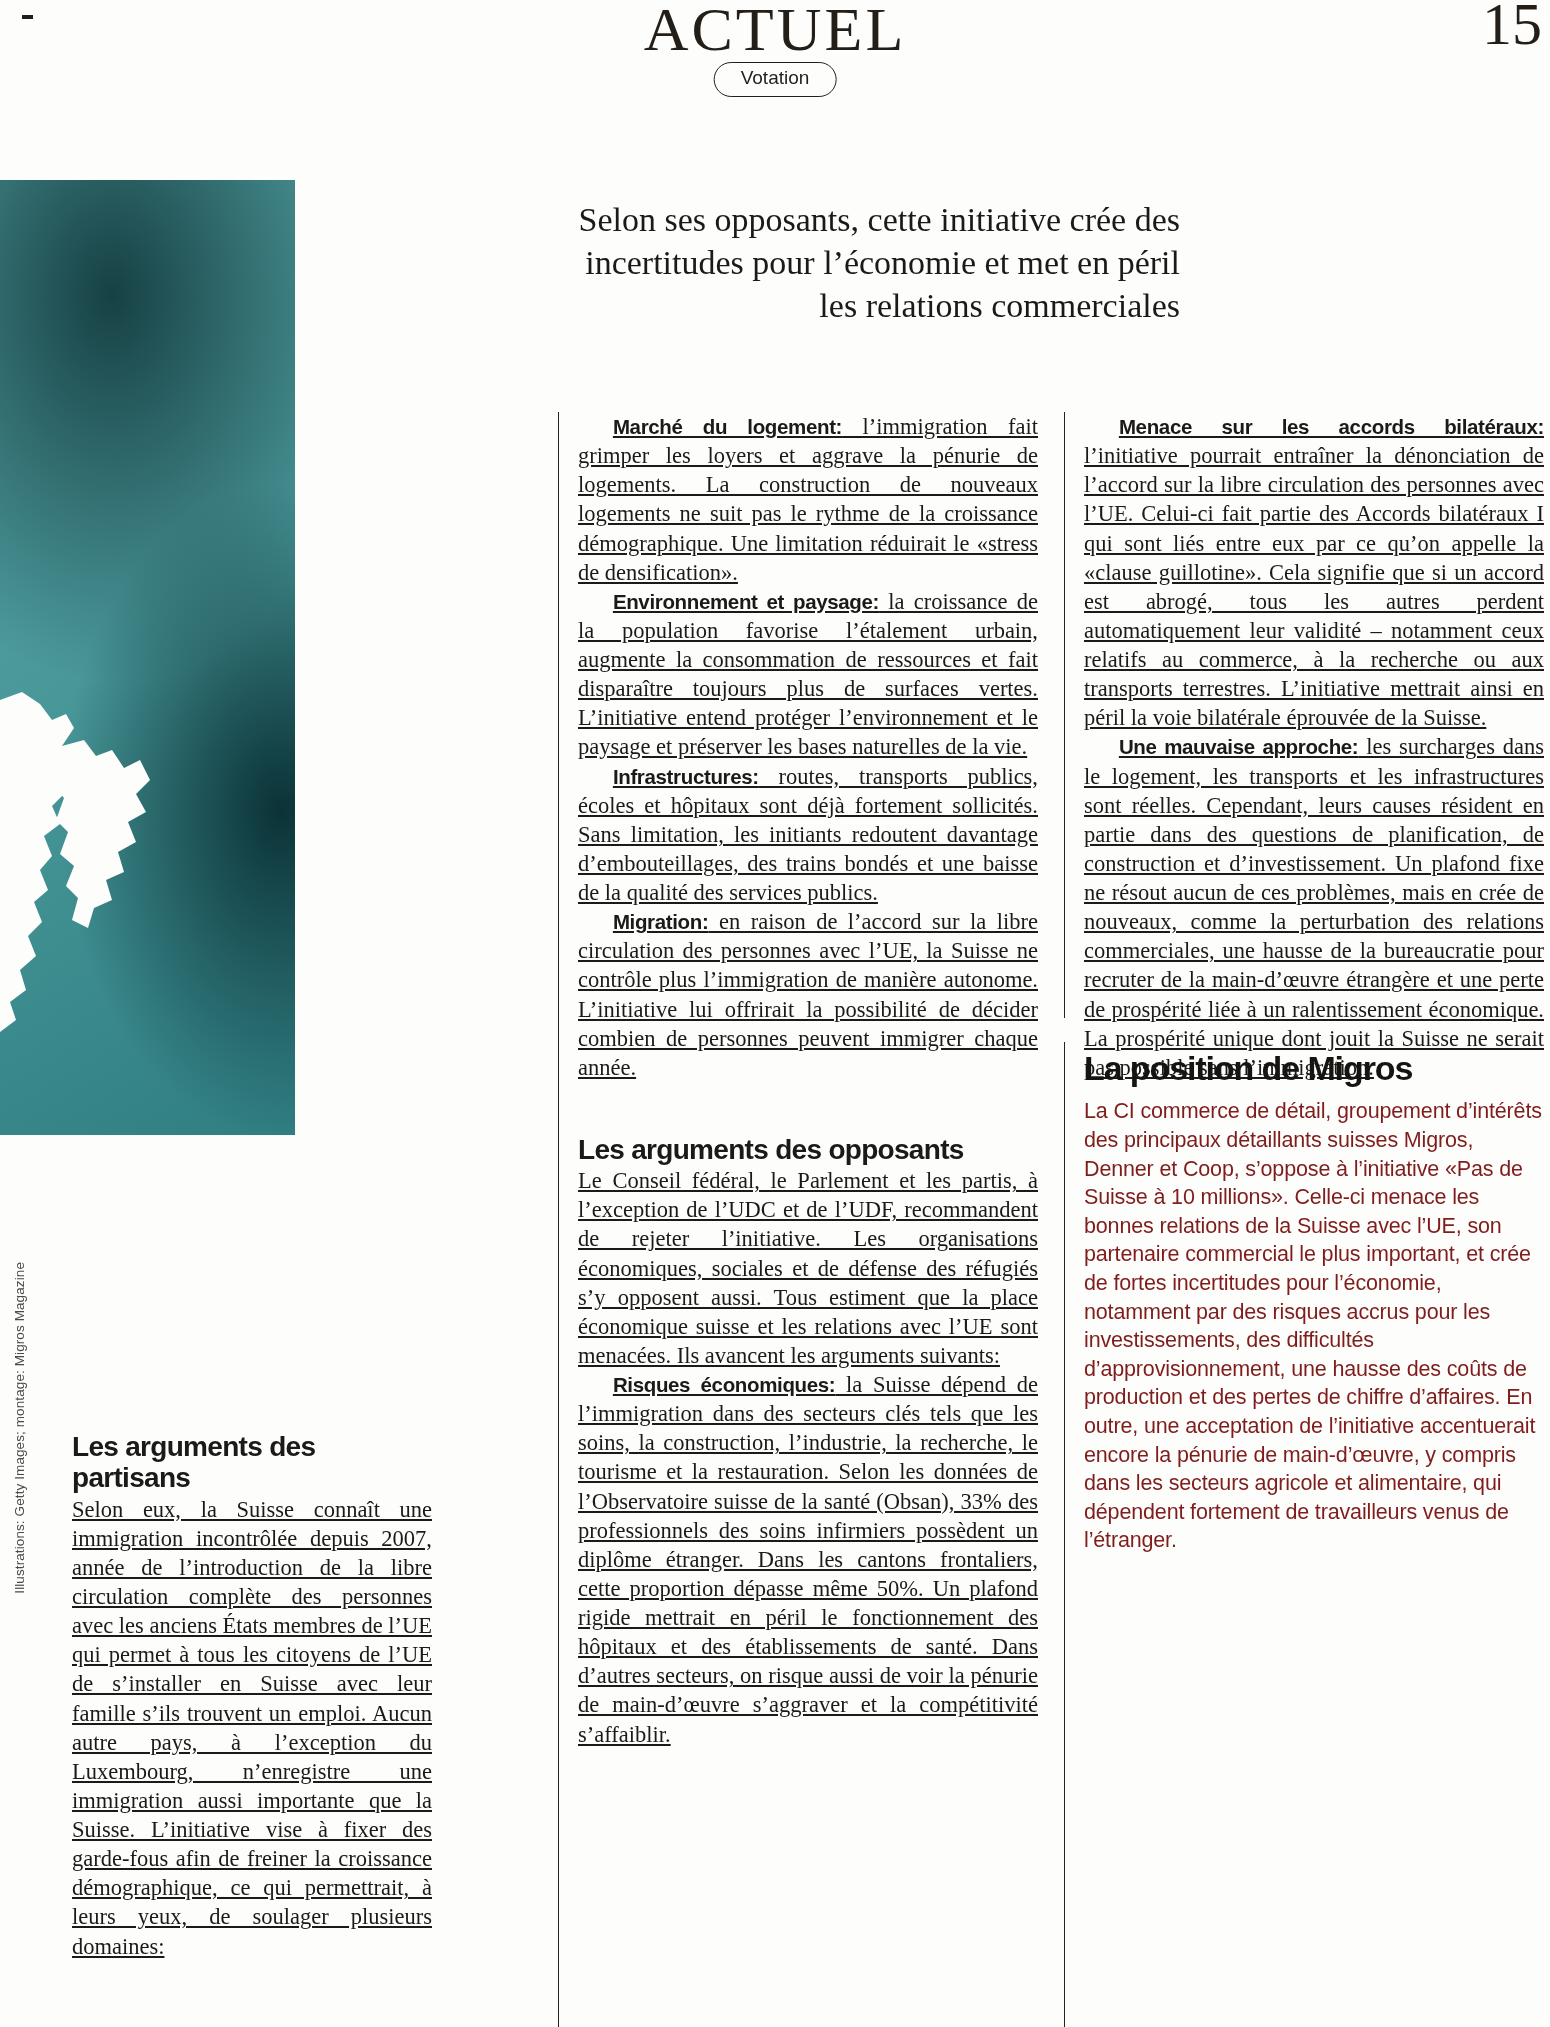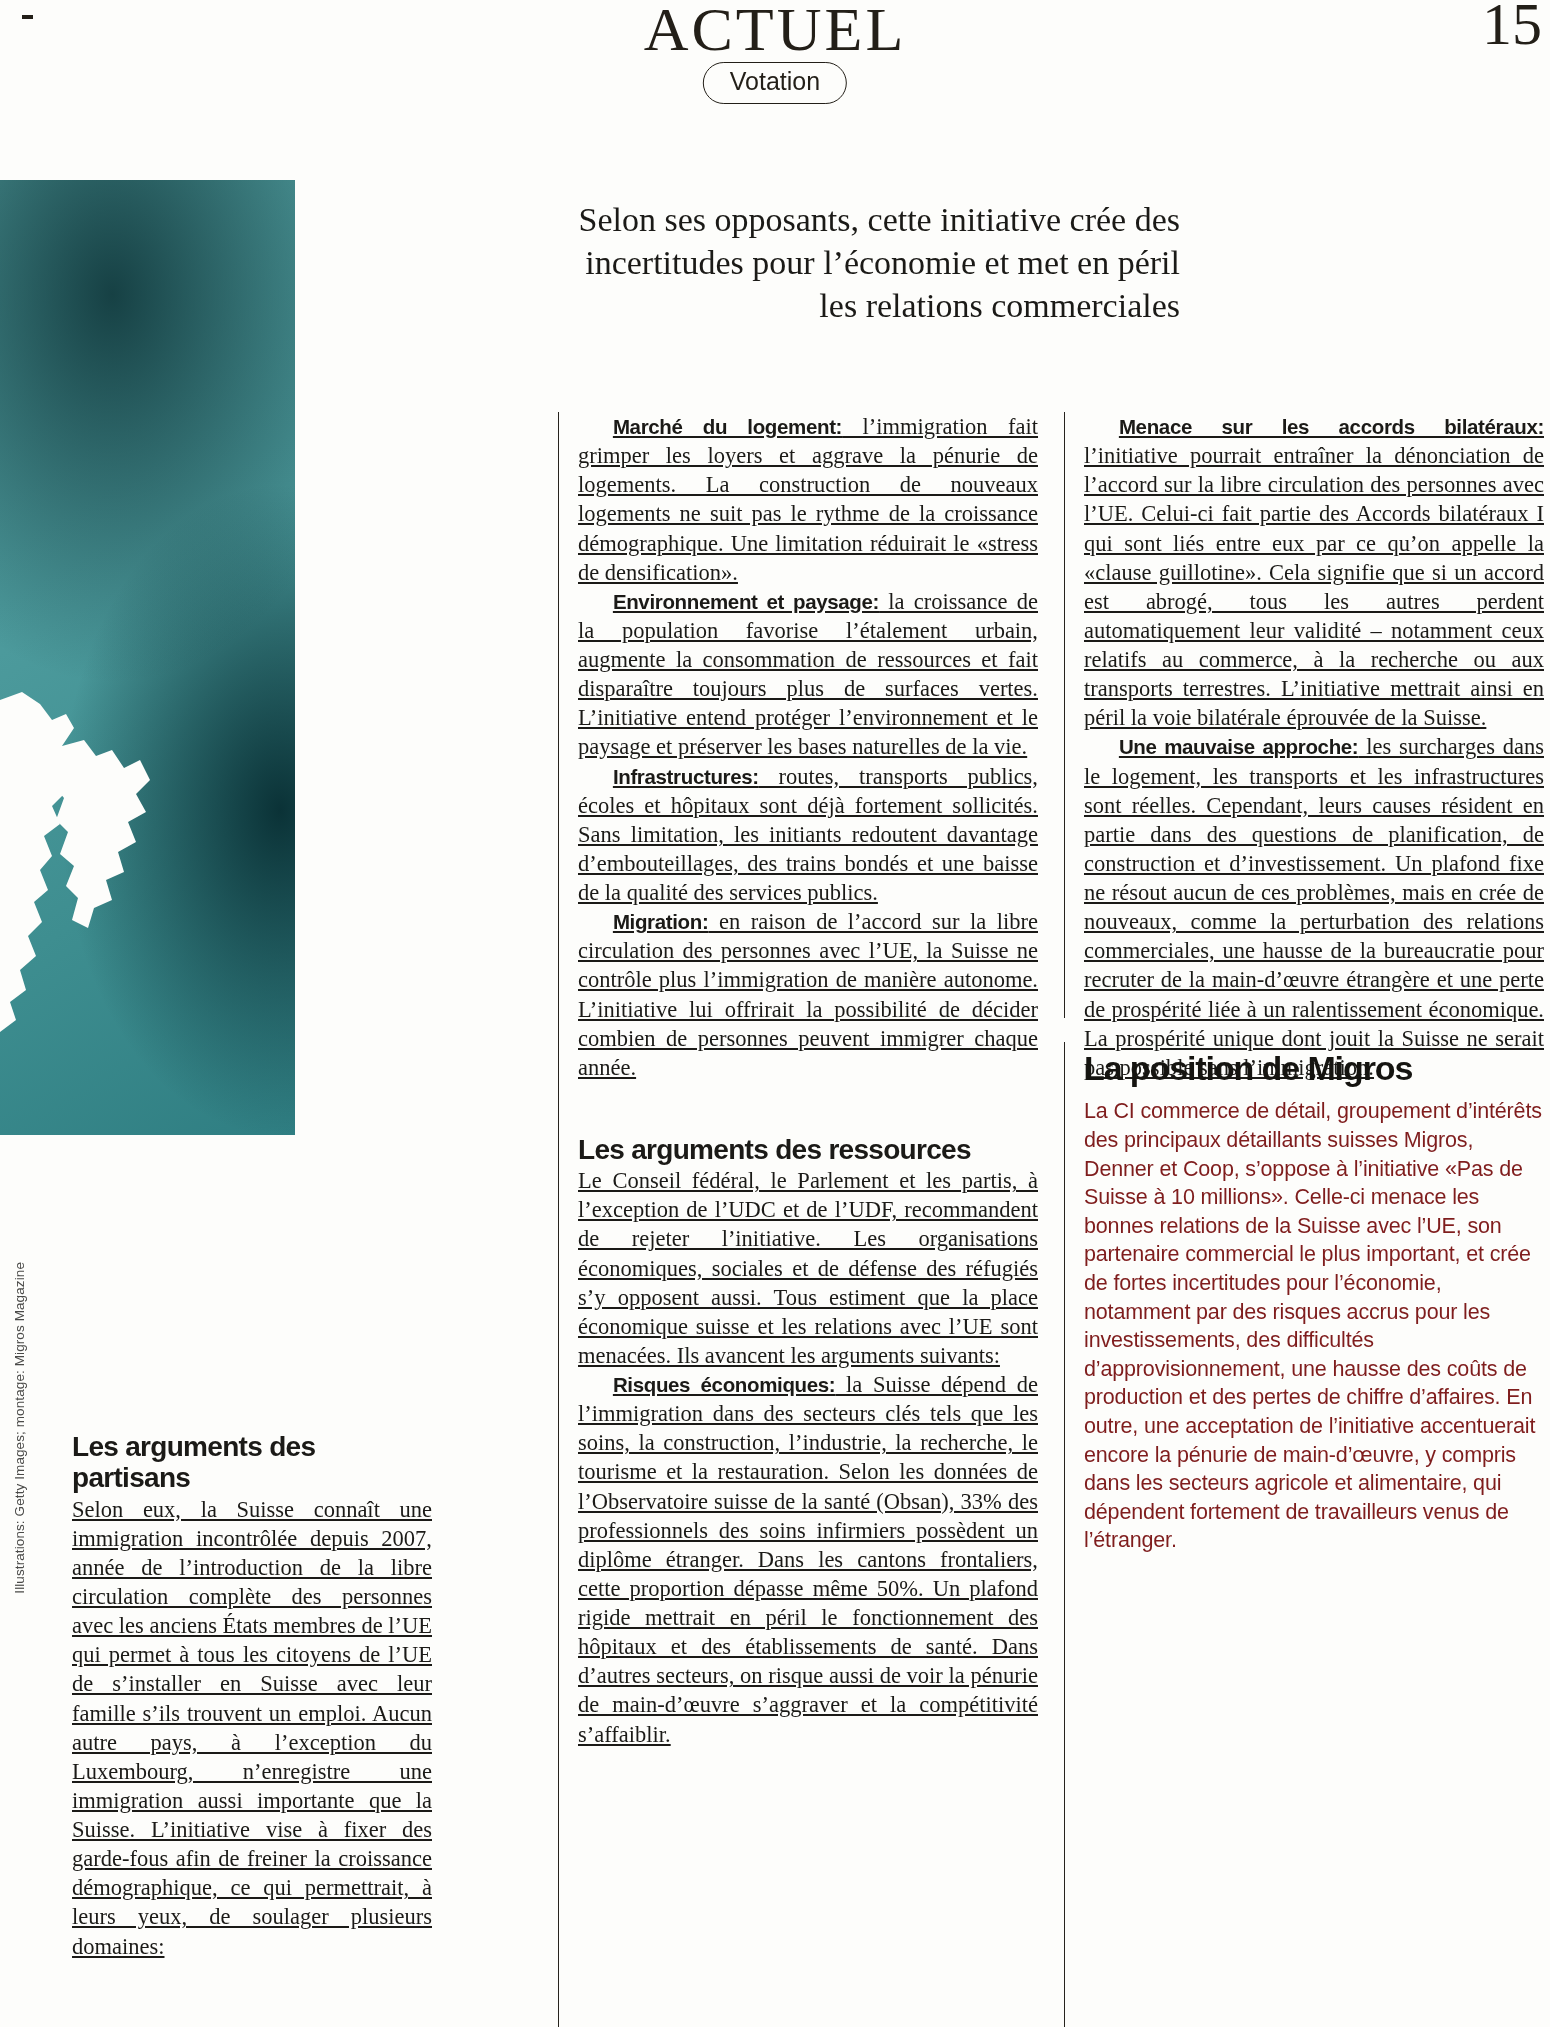--- a/index.html
+++ b/index.html
@@ -20,21 +20,21 @@
     text-align:center;
     font-family:"Liberation Serif", serif;
     font-size:62px;letter-spacing:3px;
     color:#231f18;font-weight:400;
   }
   .pill{
     position:absolute;left:50%;top:62px;transform:translateX(-50%);
     border:1.6px solid #231f18;border-radius:22px;
     padding:5px 26px 7px 26px;
     font-family:"Liberation Sans", sans-serif;
-    font-size:25px;font-weight:400;color:#231f18;
+    font-size:19px;font-weight:400;color:#231f18;
     line-height:1.1;
     background:transparent;
   }
   .pagenum{
     position:absolute;right:8px;top:-10px;
     font-family:"Liberation Serif", serif;
     font-size:60px;color:#231f18;
   }
   .corner-mark{
     position:absolute;left:22px;top:15px;
@@ -153,21 +153,21 @@
     <h2 class="subhead">Les arguments des partisans</h2>
     <p>Selon eux, la Suisse connaît une immigration incontrôlée depuis 2007, année de l’introduction de la libre circulation complète des personnes avec les anciens États membres de l’UE qui permet à tous les citoyens de l’UE de s’installer en Suisse avec leur famille s’ils trouvent un emploi. Aucun autre pays, à l’exception du Luxembourg, n’enregistre une immigration aussi importante que la Suisse. L’initiative vise à fixer des garde-fous afin de freiner la croissance démographique, ce qui permettrait, à leurs yeux, de soulager plusieurs domaines:</p>
   </div>
 
   <div class="col col-mid">
     <p class="indent"><span class="lead">Marché du logement:</span><span> l’immigration fait grimper les loyers et aggrave la pénurie de logements. La construction de nouveaux logements ne suit pas le rythme de la croissance démographique. Une limitation réduirait le «stress de densification».</span></p>
     <p class="indent"><span class="lead">Environnement et paysage:</span><span> la croissance de la population favorise l’étalement urbain, augmente la consommation de ressources et fait disparaître toujours plus de surfaces vertes. L’initiative entend protéger l’environnement et le paysage et préserver les bases naturelles de la vie.</span></p>
     <p class="indent"><span class="lead">Infrastructures:</span><span> routes, transports publics, écoles et hôpitaux sont déjà fortement sollicités. Sans limitation, les initiants redoutent davantage d’embouteillages, des trains bondés et une baisse de la qualité des services publics.</span></p>
     <p class="indent"><span class="lead">Migration:</span><span> en raison de l’accord sur la libre circulation des personnes avec l’UE, la Suisse ne contrôle plus l’immigration de manière autonome. L’initiative lui offrirait la possibilité de décider combien de personnes peuvent immigrer chaque année.</span></p>
     <div class="gap"></div>
-    <h2 class="subhead">Les arguments des ressources</h2>
+    <h2 class="subhead">Les arguments des opposants</h2>
     <p>Le Conseil fédéral, le Parlement et les partis, à l’exception de l’UDC et de l’UDF, recommandent de rejeter l’initiative. Les organisations économiques, sociales et de défense des réfugiés s’y opposent aussi. Tous estiment que la place économique suisse et les relations avec l’UE sont menacées. Ils avancent les arguments suivants:</p>
     <p class="indent"><span class="lead">Risques économiques:</span><span> la Suisse dépend de l’immigration dans des secteurs clés tels que les soins, la construction, l’industrie, la recherche, le tourisme et la restauration. Selon les données de l’Observatoire suisse de la santé (Obsan), 33% des professionnels des soins infirmiers possèdent un diplôme étranger. Dans les cantons frontaliers, cette proportion dépasse même 50%. Un plafond rigide mettrait en péril le fonctionnement des hôpitaux et des établissements de santé. Dans d’autres secteurs, on risque aussi de voir la pénurie de main-d’œuvre s’aggraver et la compétitivité s’affaiblir.</span></p>
   </div>
 
   <div class="col col-right">
     <p class="indent"><span class="lead">Menace sur les accords bilatéraux:</span><span> l’initiative pourrait entraîner la dénonciation de l’accord sur la libre circulation des personnes avec l’UE. Celui-ci fait partie des Accords bilatéraux I qui sont liés entre eux par ce qu’on appelle la «clause guillotine». Cela signifie que si un accord est abrogé, tous les autres perdent automatiquement leur validité – notamment ceux relatifs au commerce, à la recherche ou aux transports terrestres. L’initiative mettrait ainsi en péril la voie bilatérale éprouvée de la Suisse.</span></p>
     <p class="indent"><span class="lead">Une mauvaise approche:</span><span> les surcharges dans le logement, les transports et les infrastructures sont réelles. Cependant, leurs causes résident en partie dans des questions de planification, de construction et d’investissement. Un plafond fixe ne résout aucun de ces problèmes, mais en crée de nouveaux, comme la perturbation des relations commerciales, une hausse de la bureaucratie pour recruter de la main-d’œuvre étrangère et une perte de prospérité liée à un ralentissement économique. La prospérité unique dont jouit la Suisse ne serait pas possible sans l’immigration.</span></p>
   </div>
 
   <div class="migros">

